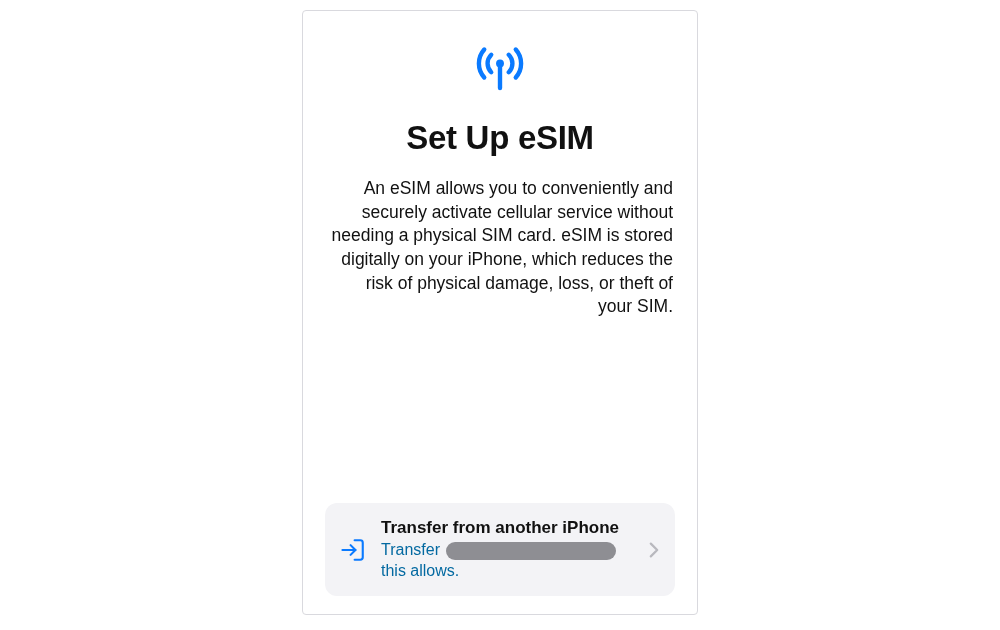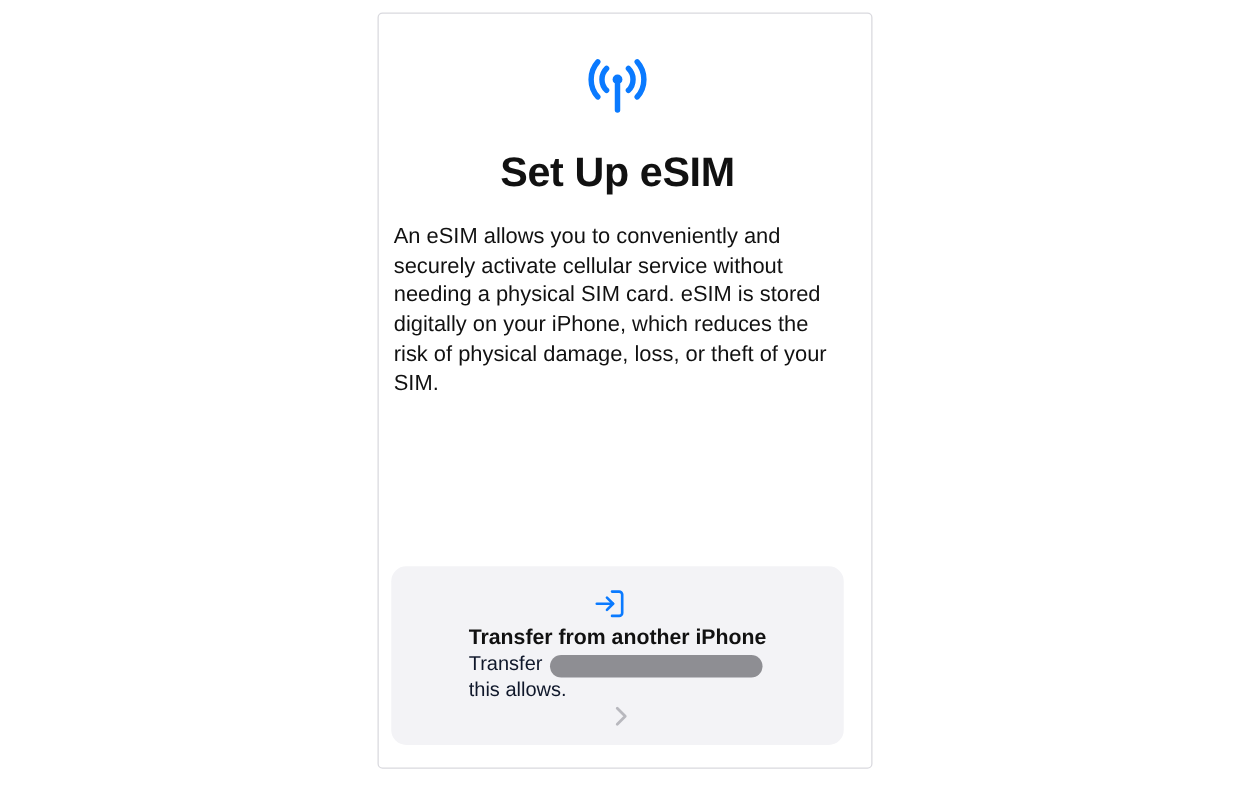--- a/index.html
+++ b/index.html
@@ -19,21 +19,21 @@
     align-items: flex-start;
   }
   .card {
     margin-top: 10px;
     width: 396px;
     height: 605px;
     border: 1px solid #d9d9de;
     border-radius: 4px;
     background: #ffffff;
     box-sizing: border-box;
-    padding: 24px 22px 18px 10px;
+    padding: 24px 22px 18px 22px;
     display: flex;
     flex-direction: column;
     align-items: center;
   }
   .hero-icon {
     width: 56px;
     height: 56px;
     display: flex;
     justify-content: center;
     align-items: center;
@@ -46,34 +46,33 @@
     letter-spacing: -0.3px;
     color: #111;
     margin: 6px 0 20px 0;
     text-align: center;
     font-family: -apple-system, "SF Pro Display", "Helvetica Neue", Arial, sans-serif;
   }
   .body-text {
     font-size: 17.5px;
     line-height: 1.35;
     color: #111;
-    text-align: left;
+    text-align: right;
     margin: 0 2px 20px 2px;
   }
   .spacer { flex: 1; }
   .option-row {
     width: 100%;
     box-sizing: border-box;
     background: #f3f3f6;
     border-radius: 12px;
     padding: 14px 12px 14px 12px;
     display: flex;
     align-items: center;
     cursor: pointer;
-    flex-direction: column;
   }
   .option-icon {
     width: 32px;
     height: 32px;
     flex: 0 0 32px;
     display: flex;
     justify-content: center;
     align-items: center;
     margin-right: 12px;
   }
@@ -82,21 +81,21 @@
     min-width: 0;
   }
   .option-title {
     font-size: 17px;
     font-weight: 600;
     color: #111;
     line-height: 1.25;
   }
   .option-sub {
     font-size: 16px;
-    color: #0f172a;
+    color: #0369a1;
     line-height: 1.3;
     margin-top: 2px;
   }
   .option-sub .line1 {
     display: flex;
     align-items: center;
     gap: 6px;
   }
   .redact {
     display: inline-block;

